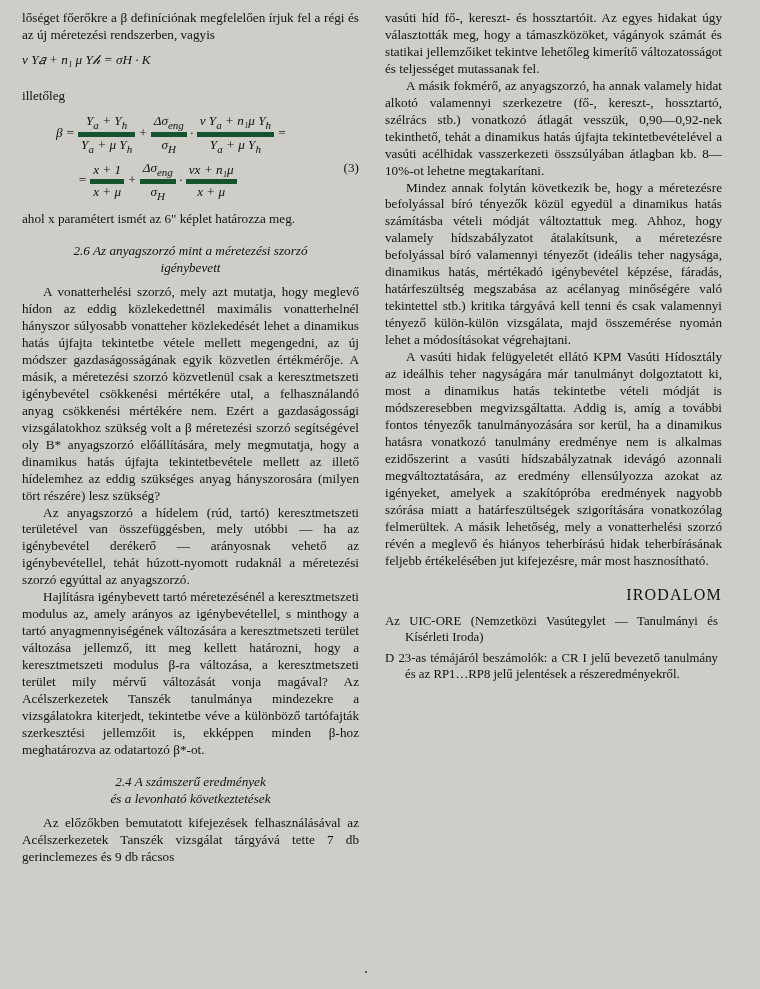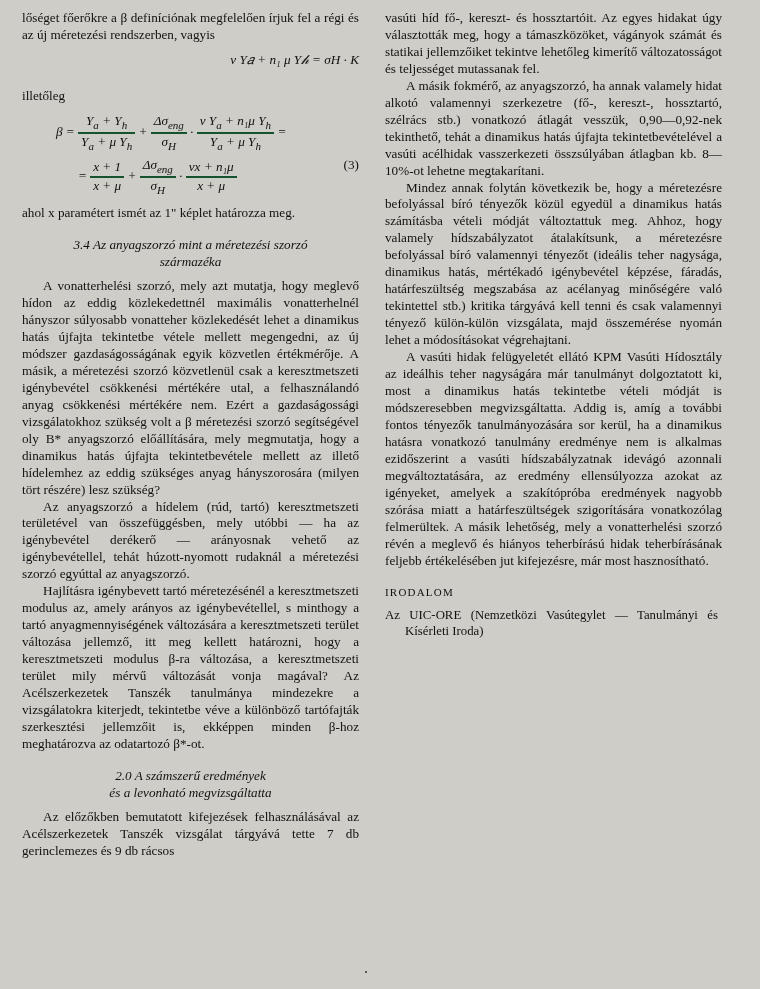--- a/index.html
+++ b/index.html
@@ -33,21 +33,21 @@
     line-height: 1.285;
     text-align: justify;
     hyphens: auto;
   }
   p {
     margin: 0;
     text-indent: 1.6em;
   }
   p.noindent { text-indent: 0; }
   .eq {
-    text-align: right;
+    text-align: left;
     margin: 6px 0 6px 0;
     font-style: italic;
     text-indent: 0;
   }
   .eq-left {
     text-align: left;
     margin: 5px 0 5px 0;
     text-indent: 0;
     font-style: italic;
     padding-left: 34px;
@@ -56,34 +56,34 @@
     float: right;
     font-style: normal;
   }
   .frac {
     display: inline-block;
     vertical-align: middle;
     text-align: center;
     font-style: italic;
   }
   .frac .num { display: block; padding: 0 3px; }
-  .frac .den { display: block; border-top: 2px solid #14532d; padding: 0 3px; }
+  .frac .den { display: block; border-top: 5px solid #14532d; padding: 0 3px; }
   .sec-head {
     text-align: center;
     font-style: italic;
     margin: 14px 0 8px 0;
     text-indent: 0;
     line-height: 1.3;
   }
   .refs-head {
-    text-align: left;
+    text-align: right;
     margin: 16px 0 7px 0;
     text-indent: 0;
     letter-spacing: 1.2px;
-    font-size: 11px;
+    font-size: 16px;
   }
   .ref {
     text-indent: 0;
     margin: 0 4px 5px 0;
     padding-left: 20px;
     text-indent: -20px;
     font-size: 12.8px;
     line-height: 1.26;
   }
   .illetoleg {
@@ -133,46 +133,47 @@
           =
           <span class="frac"><span class="num">x + 1</span><span class="den">x + μ</span></span>
           +
           <span class="frac"><span class="num">Δσ<sub>eng</sub></span><span class="den">σ<sub>H</sub></span></span>
           ·
           <span class="frac"><span class="num">νx + n₁μ</span><span class="den">x + μ</span></span>
           <span class="eqnum">(3)</span>
         </div>
       </div>
 
-      <p class="noindent">ahol x paramétert ismét az 1" képlet határozza meg.</p>
+      <p class="noindent">ahol x paramétert ismét az 6" képlet határozza meg.</p>
 
       <div class="sec-head">
-        <span>3.4</span>
+        <span>2.6</span>
         <span>Az anyagszorzó mint a méretezési szorzó</span><br>
-        <span>származéka</span>
+        <span>igénybevett</span>
       </div>
 
       <p>A vonatterhelési szorzó, mely azt mutatja, hogy meglevő hídon az eddig közlekedettnél maximális vonatterhelnél hányszor súlyosabb vonatteher közlekedését lehet a dinamikus hatás újfajta tekintetbe vétele mellett megengedni, az új módszer gazdaságosságának egyik közvetlen értékmérője. A másik, a méretezési szorzó közvetlenül csak a keresztmetszeti igénybevétel csökkenési mértékére utal, a felhasználandó anyag csökkenési mértékére nem. Ezért a gazdaságossági vizsgálatokhoz szükség volt a β méretezési szorzó segítségével oly B* anyagszorzó előállítására, mely megmutatja, hogy a dinamikus hatás újfajta tekintetbevétele mellett az illető hídelemhez az eddig szükséges anyag hányszorosára (milyen tört részére) lesz szükség?</p>
       <p>Az anyagszorzó a hídelem (rúd, tartó) keresztmetszeti területével van összefüggésben, mely utóbbi — ha az igénybevétel derékerő — arányosnak vehető az igénybevétellel, tehát húzott-nyomott rudaknál a méretezési szorzó egyúttal az anyagszorzó.</p>
       <p>Hajlításra igénybevett tartó méretezésénél a keresztmetszeti modulus az, amely arányos az igénybevétellel, s minthogy a tartó anyagmennyiségének változására a keresztmetszeti terület változása jellemző, itt meg kellett határozni, hogy a keresztmetszeti modulus β-ra változása, a keresztmetszeti terület mily mérvű változását vonja magával? Az Acélszerkezetek Tanszék tanulmánya mindezekre a vizsgálatokra kiterjedt, tekintetbe véve a különböző tartófajták szerkesztési jellemzőit is, ekképpen minden β-hoz meghatározva az odatartozó β*-ot.</p>
 
       <div class="sec-head">
-        <span>2.0</span>
+        <span>2.4</span>
         <span>A számszerű eredmények</span><br>
-        <span>és a levonható megvizsgáltatta</span>
+        <span>és a levonható következtetések</span>
       </div>
 
       <p>Az előzőkben bemutatott kifejezések felhasználásával az Acélszerkezetek Tanszék vizsgálat tárgyává tette 7 db gerinclemezes és 9 db rácsos</p>
     </div>
 
     <div class="col">
       <p class="noindent">vasúti híd fő-, kereszt- és hossztartóit. Az egyes hidakat úgy választották meg, hogy a támaszközöket, vágányok számát és statikai jellemzőiket tekintve lehetőleg kimerítő változatosságot és teljességet mutassanak fel.</p>
       <p>A másik fokmérő, az anyagszorzó, ha annak valamely hidat alkotó valamennyi szerkezetre (fő-, kereszt-, hossztartó, szélrács stb.) vonatkozó átlagát vesszük, 0,90—0,92-nek tekinthető, tehát a dinamikus hatás újfajta tekintetbevételével a vasúti acélhidak vasszerkezeti összsúlyában átlagban kb. 8—10%-ot lehetne megtakarítani.</p>
       <p>Mindez annak folytán következik be, hogy a méretezésre befolyással bíró tényezők közül egyedül a dinamikus hatás számításba vételi módját változtattuk meg. Ahhoz, hogy valamely hídszabályzatot átalakítsunk, a méretezésre befolyással bíró valamennyi tényezőt (ideális teher nagysága, dinamikus hatás, mértékadó igénybevétel képzése, fáradás, határfeszültség megszabása az acélanyag minőségére való tekintettel stb.) kritika tárgyává kell tenni és csak valamennyi tényező külön-külön vizsgálata, majd összemérése nyomán lehet a módosításokat végrehajtani.</p>
       <p>A vasúti hidak felügyeletét ellátó KPM Vasúti Hídosztály az ideálhis teher nagyságára már tanulmányt dolgoztatott ki, most a dinamikus hatás tekintetbe vételi módját is módszeresebben megvizsgáltatta. Addig is, amíg a további fontos tényezők tanulmányozására sor kerül, ha a dinamikus hatásra vonatkozó tanulmány eredménye nem is alkalmas ezidőszerint a vasúti hídszabályzatnak idevágó azonnali megváltoztatására, az eredmény ellensúlyozza azokat az igényeket, amelyek a szakítópróba eredmények nagyobb szórása miatt a határfeszültségek szigorítására vonatkozólag felmerültek. A másik lehetőség, mely a vonatterhelési szorzó révén a meglevő és hiányos teherbírású hidak teherbírásának feljebb értékelésében jut kifejezésre, már most hasznosítható.</p>
 
       <div class="refs-head">IRODALOM</div>
 
       <p class="ref">Az UIC-ORE (Nemzetközi Vasútegylet — Tanulmányi és Kísérleti Iroda)</p>
+      <p class="ref">D 23-as témájáról beszámolók: a CR I jelű bevezető tanulmány és az RP1…RP8 jelű jelentések a részeredményekről.</p>
     </div>
   </div>
   <div class="footdot"></div>
 </div>
 
 </body></html>

